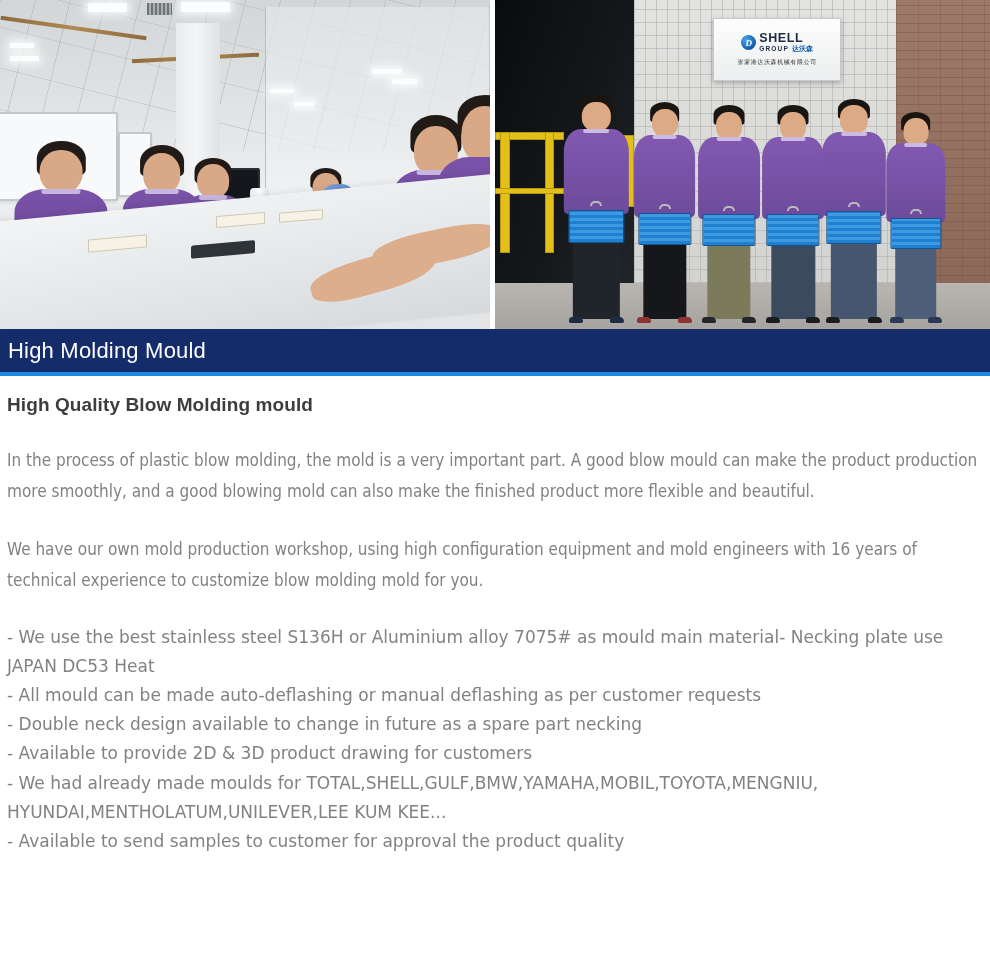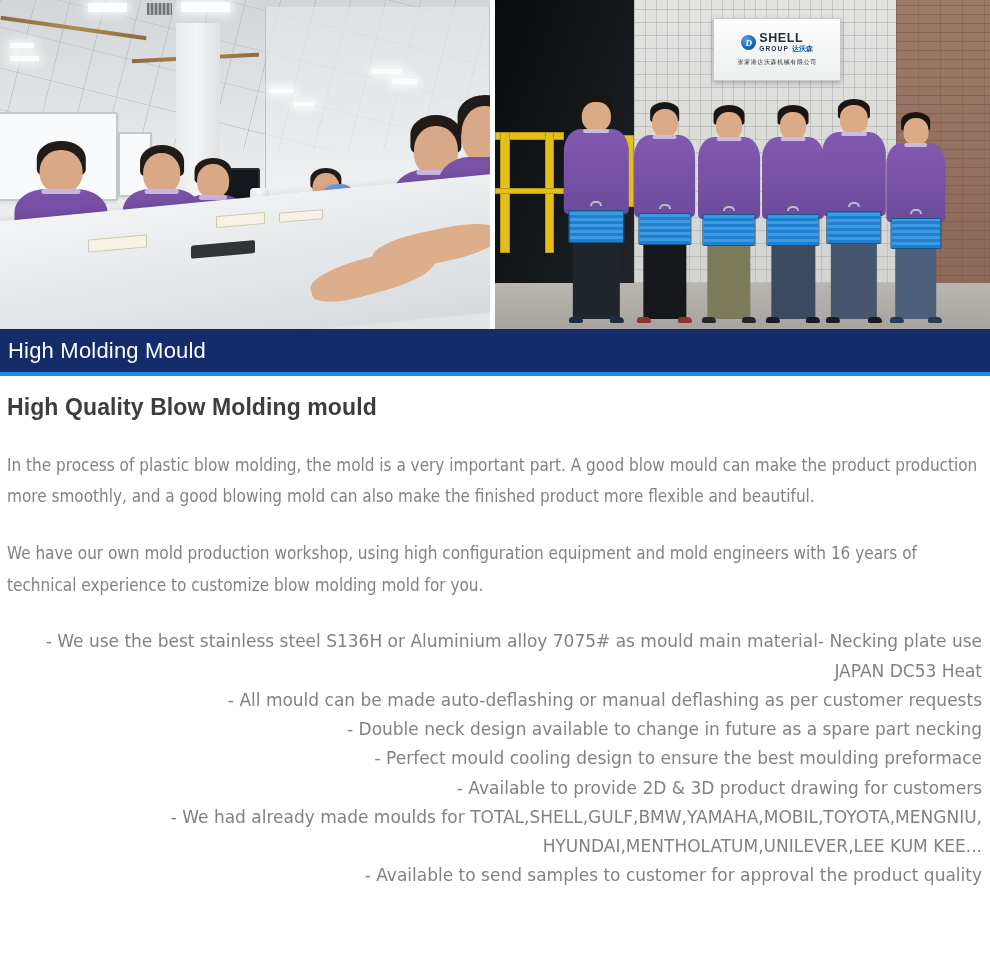--- a/index.html
+++ b/index.html
@@ -230,41 +230,40 @@
     letter-spacing: .2px;
     line-height: 1;
   }
 
   
   .article {
     padding: 18px 8px 0 7px;
     width: 990px;
   }
   .article-heading {
-    font-size: 23px;
+    font-size: 19px;
     font-weight: bold;
     color: #3d3d3d;
     margin: 0 0 28px 0;
     line-height: 1.2;
     letter-spacing: .1px;
   }
   .para {
     font-size: 17px;
     color: #828282;
     line-height: 1.85;
     margin: 0 0 26px 0;
     max-width: 972px;
     font-family: "DejaVu Sans", sans-serif;
     font-stretch: condensed;
   }
   .bullet-list {
     list-style: none;
     margin: 0;
     padding: 0;
-    text-align: right;
   }
   .bullet-list li {
     font-size: 17px;
     color: #828282;
     line-height: 1.72;
     margin: 0;
     font-family: "DejaVu Sans", sans-serif;
   }
 </style>
 </head>
@@ -458,18 +457,17 @@
   <h2 class="article-heading">High Quality Blow Molding mould</h2>
 
   <p class="para">In the process of plastic blow molding, the mold is a very important part. A good blow mould can make the product production more smoothly, and a good blowing mold can also make the finished product more flexible and beautiful.</p>
 
   <p class="para">We have our own mold production workshop, using high configuration equipment and mold engineers with 16 years of technical experience to customize blow molding mold for you.</p>
 
   <ul class="bullet-list">
     <li>- We use the best stainless steel S136H or Aluminium alloy 7075# as mould main material- Necking plate use JAPAN DC53 Heat</li>
     <li>- All mould can be made auto-deflashing or manual deflashing as per customer requests</li>
     <li>- Double neck design available to change in future as a spare part necking</li>
-    <li>- Perfect mould cooling design to ensure the best moulding preformace</li>
     <li>- Available to provide 2D &amp; 3D product drawing for customers</li>
     <li>- We had already made moulds for TOTAL,SHELL,GULF,BMW,YAMAHA,MOBIL,TOYOTA,MENGNIU, HYUNDAI,MENTHOLATUM,UNILEVER,LEE KUM KEE...</li>
     <li>- Available to send samples to customer for approval the product quality</li>
   </ul>
 </div>
 
 </body></html>

